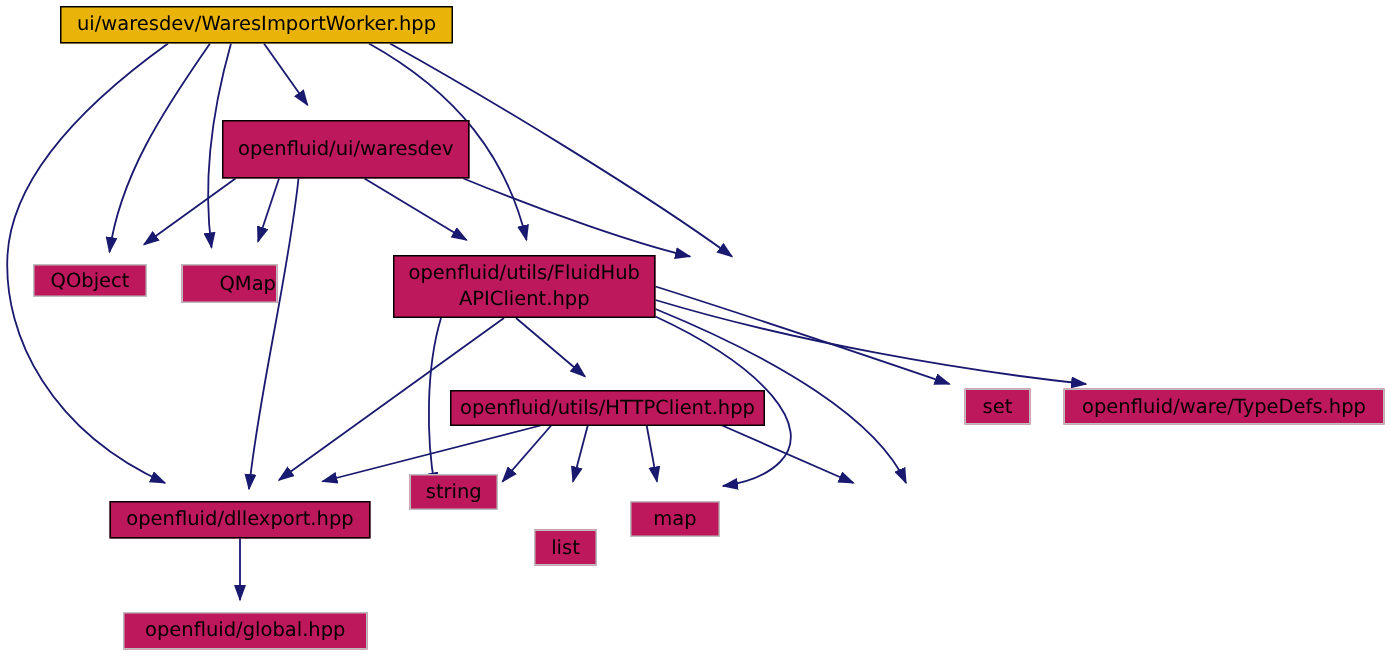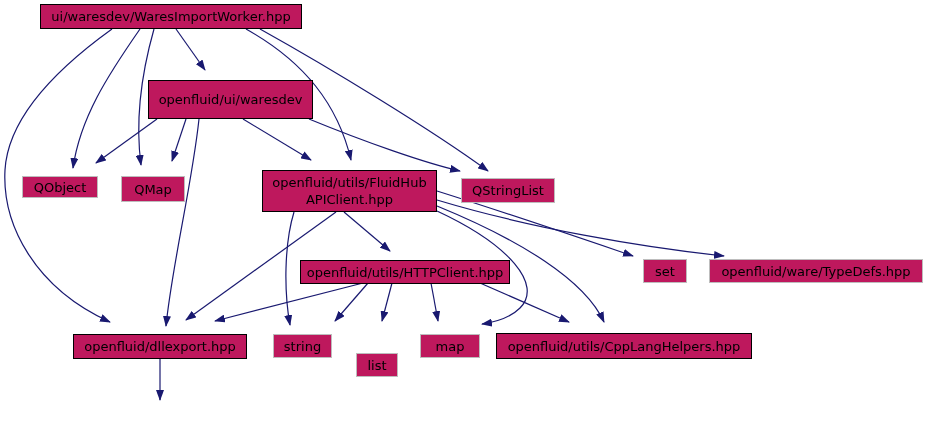--- a/index.html
+++ b/index.html
@@ -14,21 +14,21 @@
   .node{
     position:absolute;
     display:flex;flex-direction:column;
     align-items:center;justify-content:center;
     text-align:center;
     font-size:13px;line-height:17px;
     color:#000;background:#be185d;
     box-sizing:border-box;
     white-space:nowrap;
   }
-  .node.root{background:#be185d;border:1.5px solid #000;}
+  .node.root{background:#eab308;border:1.5px solid #000;}
   .node.internal{border:1.5px solid #000;}
   .node.external{border:1px solid #bdbdbd;}
 </style>
 </head>
 <body>
 
 <div id="canvas">
   <svg id="edges" width="927" height="440" viewBox="0 0 927 440">
     <defs>
       <marker id="arrow" markerUnits="userSpaceOnUse" markerWidth="11" markerHeight="8" viewBox="0 0 11 8" refX="10" refY="4" orient="auto">
@@ -65,47 +65,44 @@
 
 <div class="node root" style="left: 40px; top: 4px; width: 262px; height: 25px;">
       <div>ui/waresdev/WaresImportWorker.hpp</div>
     </div>
     <div class="node internal" style="left: 148px; top: 80px; width: 165px; height: 39px;">
       <div>openfluid/ui/waresdev</div>
     </div>
     <div class="node external" style="left: 22px; top: 176px; width: 76px; height: 22px;">
       <div>QObject</div>
     </div>
-    <div class="node external" style="left: 121px; top: 176px; width: 64px; height: 26px;">
+    <div class="node external" style="left: 121px; top: 176px; width: 64px; height: 26px; align-items: flex-end;">
       <div>QMap</div>
     </div>
     <div class="node internal" style="left: 262px; top: 170px; width: 175px; height: 42px;">
       <div>openfluid/utils/FluidHub</div>
       <div>APIClient.hpp</div>
-    </div>
-    <div class="node external" style="left: 461px; top: 178px; width: 94px; height: 25px;">
-      <div>QStringList</div>
     </div>
     <div class="node internal" style="left: 300px; top: 260px; width: 210px; height: 24px; text-align: center;">
       <div>openfluid/utils/HTTPClient.hpp</div>
     </div>
     <div class="node external" style="left: 643px; top: 259px; width: 44px; height: 24px;">
       <div>set</div>
     </div>
     <div class="node external" style="left: 709px; top: 259px; width: 214px; height: 24px;">
       <div>openfluid/ware/TypeDefs.hpp</div>
     </div>
     <div class="node internal" style="left: 73px; top: 334px; width: 174px; height: 25px;">
       <div>openfluid/dllexport.hpp</div>
     </div>
-    <div class="node external" style="left: 273px; top: 334px; width: 59px; height: 24px;">
+    <div class="node external" style="left: 273px; top: 316px; width: 59px; height: 24px;">
       <div>string</div>
     </div>
     <div class="node external" style="left: 356px; top: 334px; width: 42px; height: 24px; margin-top: 19px;">
       <div>list</div>
     </div>
     <div class="node external" style="left: 420px; top: 334px; width: 60px; height: 24px;">
       <div>map</div>
     </div>
-    <div class="node internal" style="left: 496px; top: 333px; width: 256px; height: 26px;">
-      <div>openfluid/utils/CppLangHelpers.hpp</div>
+    <div class="node external" style="left: 82px; top: 408px; width: 163px; height: 25px;">
+      <div>openfluid/global.hpp</div>
     </div>
   </div>
 
 </body></html>

